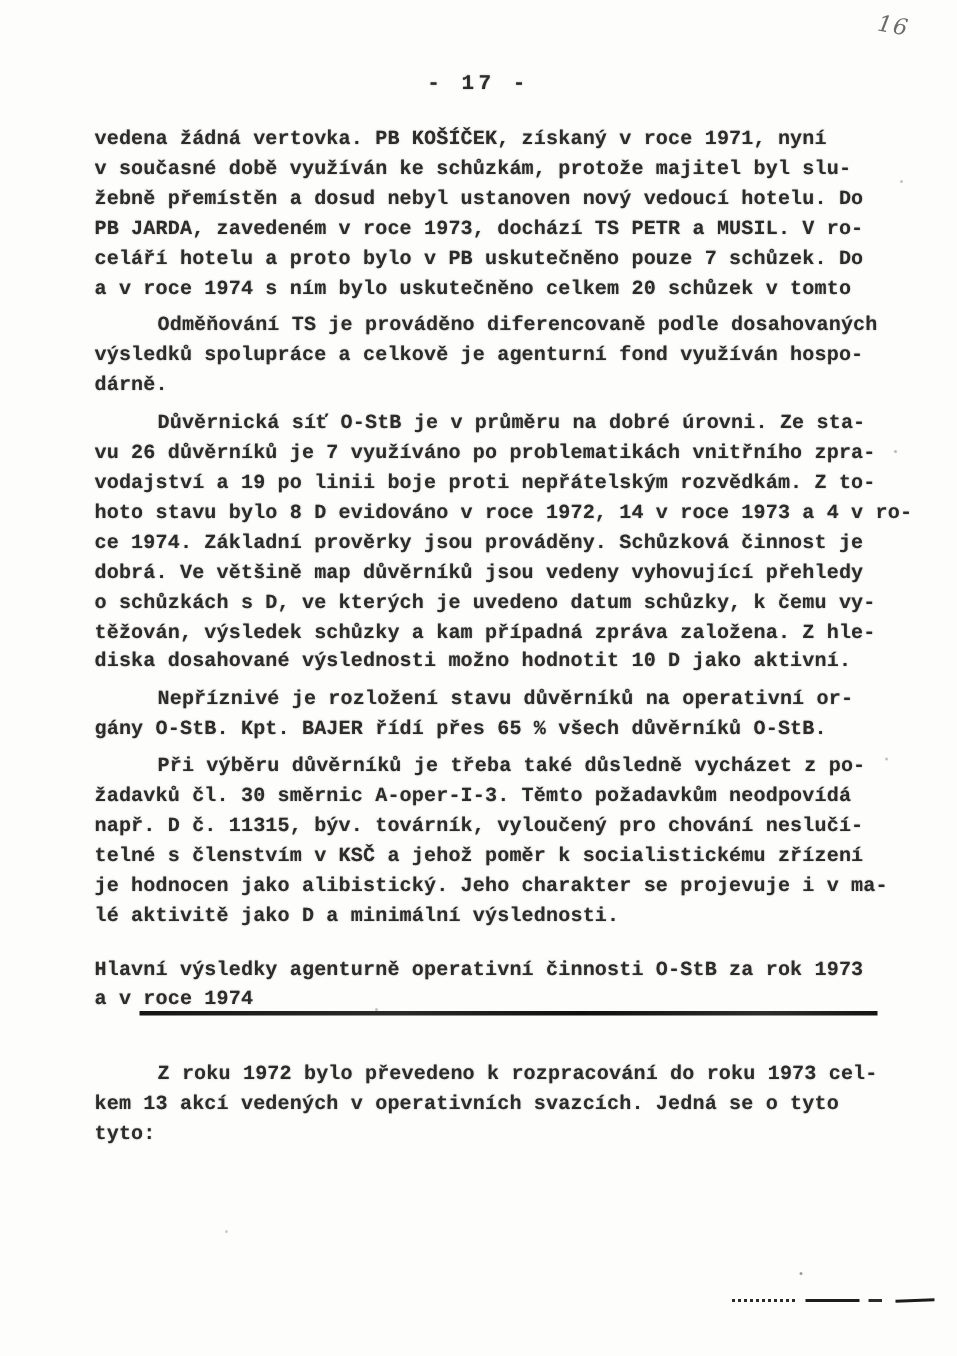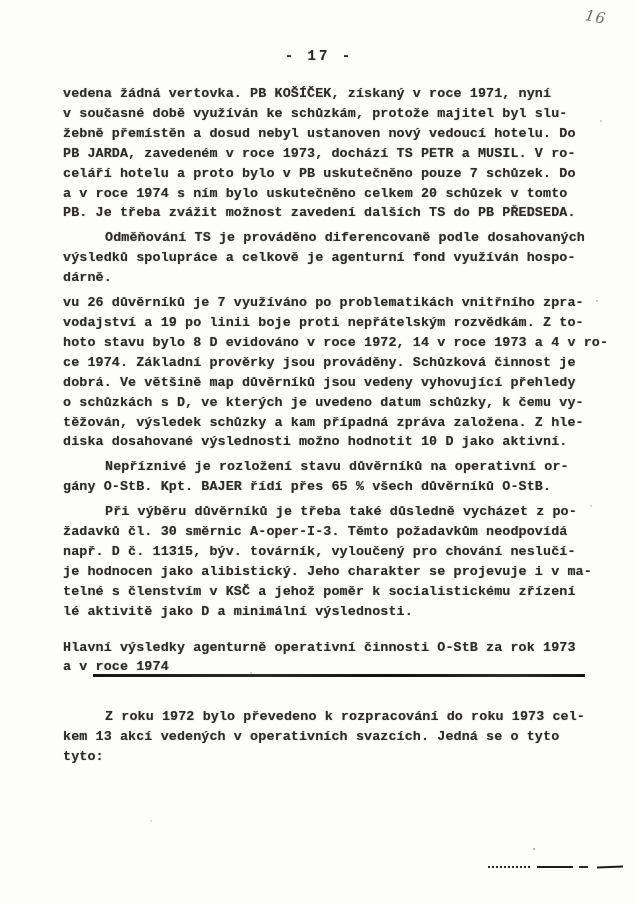--- a/index.html
+++ b/index.html
@@ -61,51 +61,51 @@
 
   <div class="body-text">
 
     <div class="para">
       <div class="line">vedena žádná vertovka. PB KOŠÍČEK, získaný v roce 1971, nyní</div>
       <div class="line">v současné době využíván ke schůzkám, protože majitel byl slu-</div>
       <div class="line">žebně přemístěn a dosud nebyl ustanoven nový vedoucí hotelu. Do</div>
       <div class="line">PB JARDA, zavedeném v roce 1973, dochází TS PETR a MUSIL. V ro-</div>
       <div class="line">celáří hotelu a proto bylo v PB uskutečněno pouze 7 schůzek. Do</div>
       <div class="line">a v roce 1974 s ním bylo uskutečněno celkem 20 schůzek v tomto</div>
-      <div class="line">PB. Je třeba zvážit možnost zavedení dalších TS do PB PŘEDSEDA.</div>
     </div>
 
     <div class="para">
       <div class="line ind">Odměňování TS je prováděno diferencovaně podle dosahovaných</div>
       <div class="line">výsledků spolupráce a celkově je agenturní fond využíván hospo-</div>
       <div class="line">dárně.</div>
     </div>
 
     <div class="para">
+      <div class="line ind">Důvěrnická síť O-StB je v průměru na dobré úrovni. Ze sta-</div>
       <div class="line">vu 26 důvěrníků je 7 využíváno po problematikách vnitřního zpra-</div>
       <div class="line">vodajství a 19 po linii boje proti nepřátelským rozvědkám. Z to-</div>
       <div class="line">hoto stavu bylo 8 D evidováno v roce 1972, 14 v roce 1973 a 4 v ro-</div>
       <div class="line">ce 1974. Základní prověrky jsou prováděny. Schůzková činnost je</div>
       <div class="line">dobrá. Ve většině map důvěrníků jsou vedeny vyhovující přehledy</div>
       <div class="line">o schůzkách s D, ve kterých je uvedeno datum schůzky, k čemu vy-</div>
       <div class="line">těžován, výsledek schůzky a kam případná zpráva založena. Z hle-</div>
       <div class="line">diska dosahované výslednosti možno hodnotit 10 D jako aktivní.</div>
     </div>
 
     <div class="para">
       <div class="line ind">Nepříznivé je rozložení stavu důvěrníků na operativní or-</div>
       <div class="line">gány O-StB. Kpt. BAJER řídí přes 65 % všech důvěrníků O-StB.</div>
     </div>
 
     <div class="para">
       <div class="line ind">Při výběru důvěrníků je třeba také důsledně vycházet z po-</div>
       <div class="line">žadavků čl. 30 směrnic A-oper-I-3. Těmto požadavkům neodpovídá</div>
       <div class="line">např. D č. 11315, býv. továrník, vyloučený pro chování neslučí-</div>
+      <div class="line">telné s členstvím v KSČ a jehož poměr k socialistickému zřízení</div>
       <div class="line">je hodnocen jako alibistický. Jeho charakter se projevuje i v ma-</div>
-      <div class="line">telné s členstvím v KSČ a jehož poměr k socialistickému zřízení</div>
       <div class="line">lé aktivitě jako D a minimální výslednosti.</div>
     </div>
 
     <div class="heading-block">
       <div class="line">Hlavní výsledky agenturně operativní činnosti O-StB za rok 1973</div>
       <div class="line">a v roce 1974</div>
       <div class="heading-underline"></div>
     </div>
 
     <div class="para closing">

